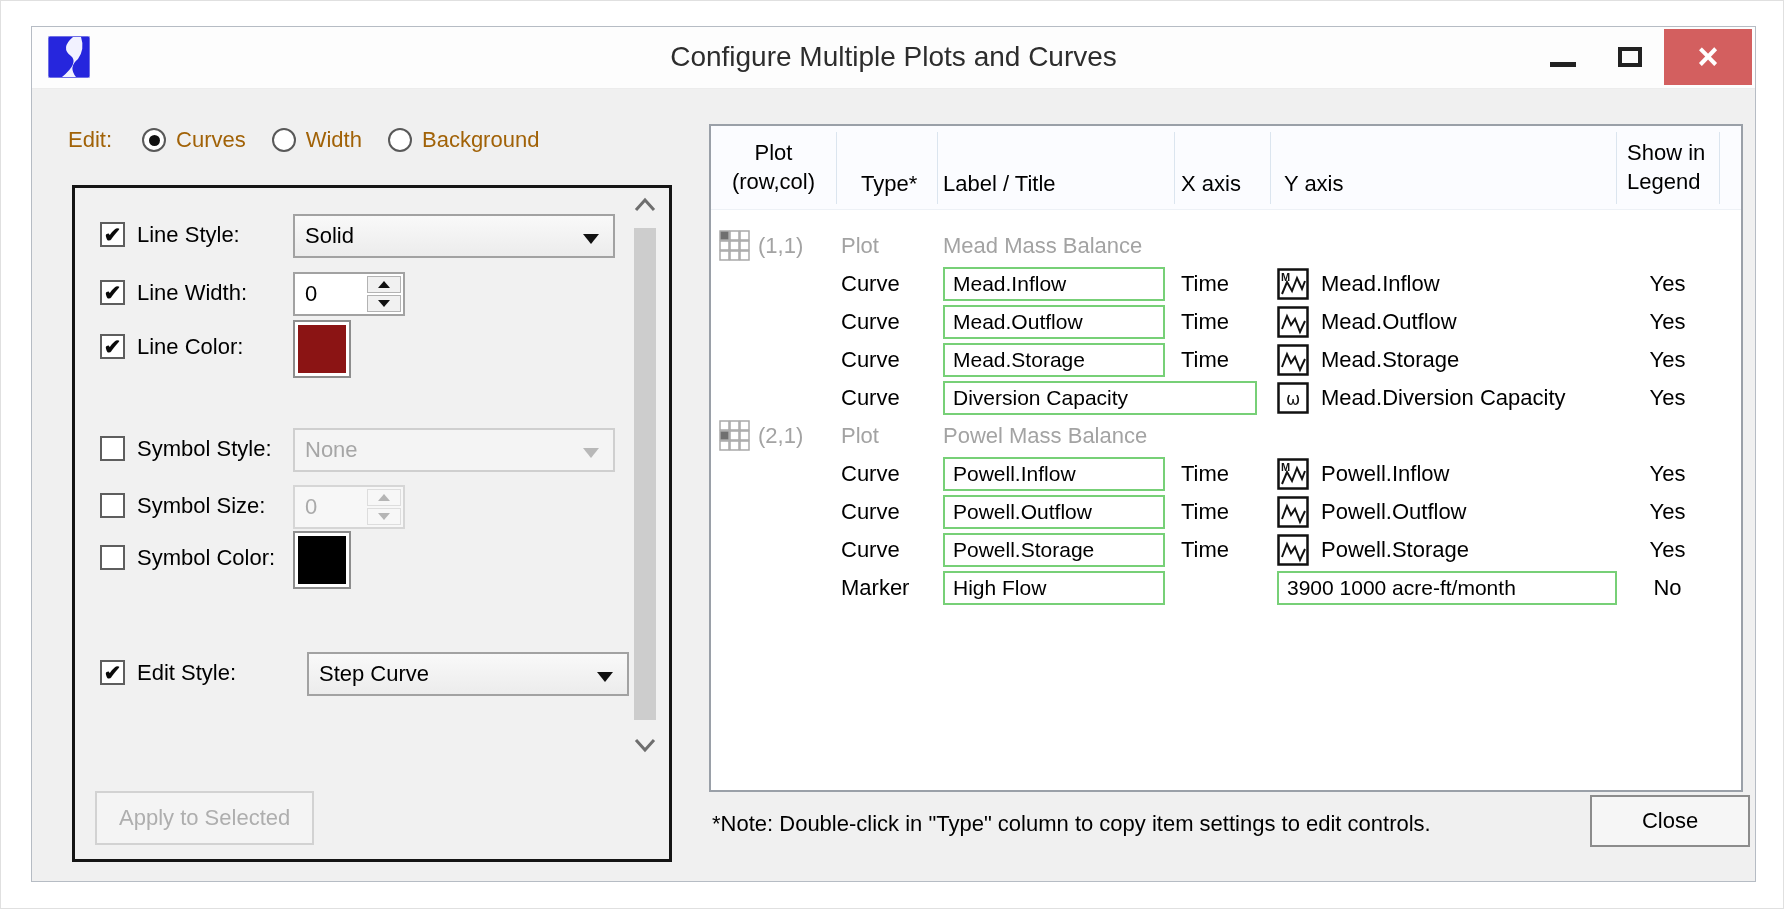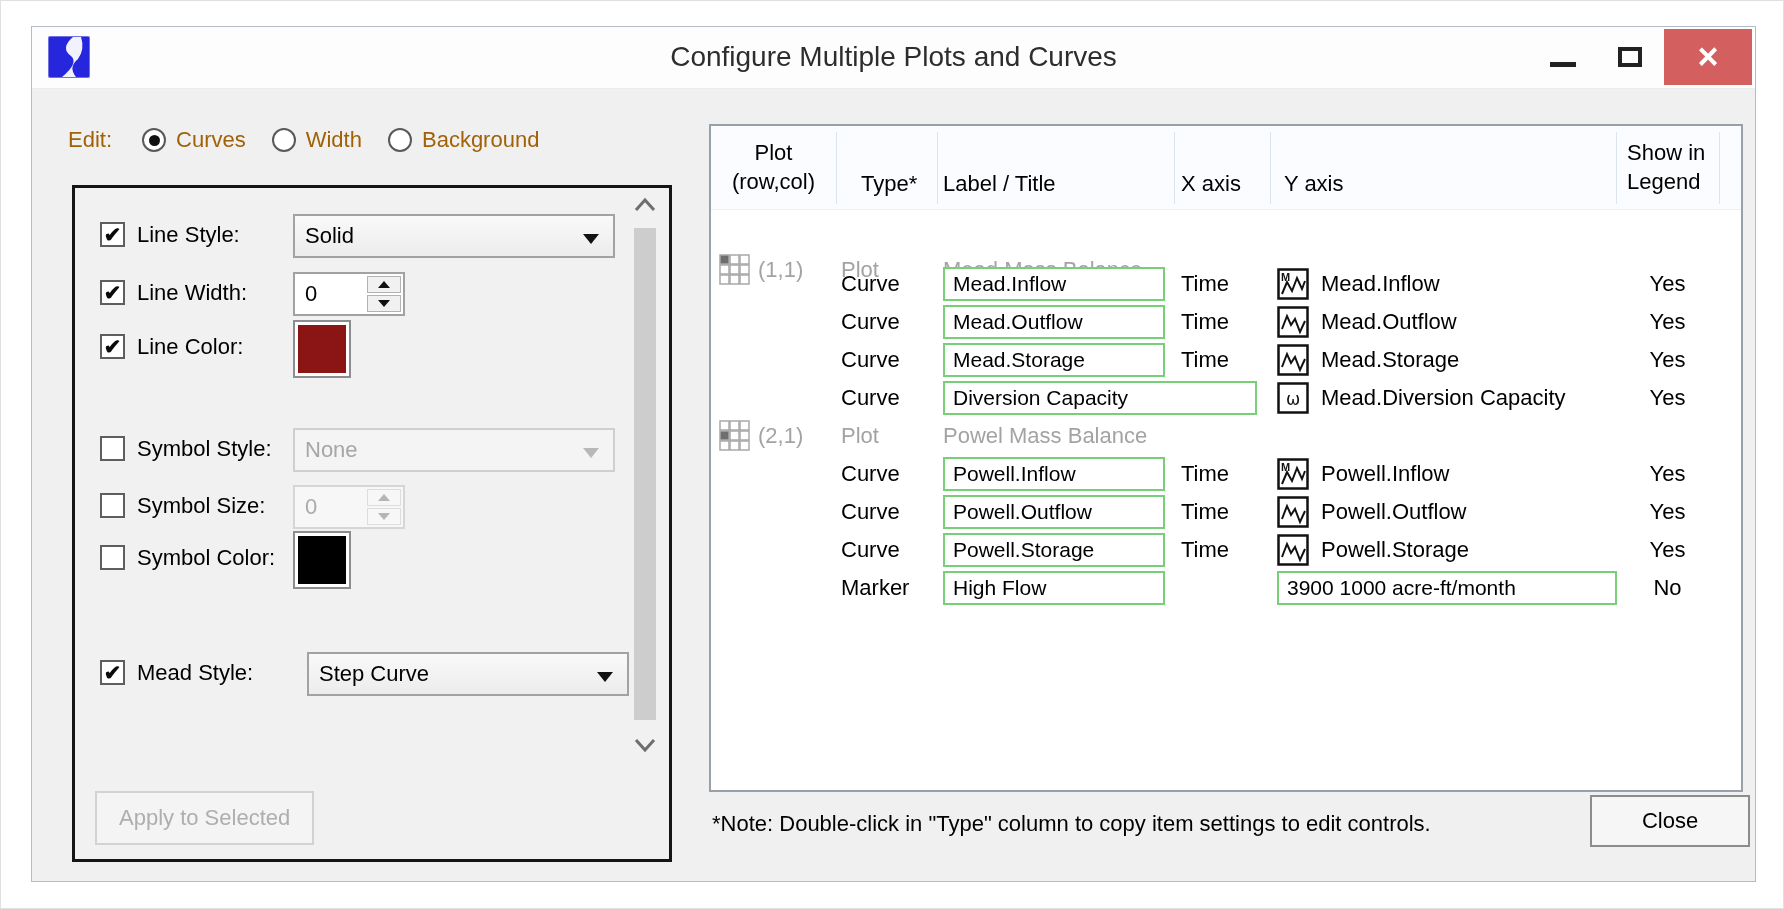--- a/index.html
+++ b/index.html
@@ -213,21 +213,21 @@
           </div>
           <div class="ctrl-row" style="top: 347px;">
             <div class="cb"></div>
             <div class="ctrl-label">Symbol Color:</div>
             <div class="sw" style="left: 218px;">
               <div class="fill" style="background: rgb(0, 0, 0);"></div>
             </div>
           </div>
           <div class="ctrl-row" style="top: 462px;">
             <div class="cb">✔</div>
-            <div class="ctrl-label">Mead Style:</div>
+            <div class="ctrl-label">Edit Style:</div>
             <div class="dd" style="left: 232px;">
               <div class="val">Step Curve</div>
               <div class="arr"></div>
             </div>
           </div>
         </div>
       <div class="vscroll">
         <span class="vchev up">
           <svg width="24" height="18" viewBox="0 0 24 18">
               <polyline points="3,14 12,4 21,14" fill="none" stroke="#6e6e6e" stroke-width="3"></polyline>
@@ -260,21 +260,21 @@
           <div>Legend</div>
         </div>
         <div class="hsep" style="left:125px;"></div>
         <div class="hsep" style="left:226px;"></div>
         <div class="hsep" style="left:463px;"></div>
         <div class="hsep" style="left:559px;"></div>
         <div class="hsep" style="left:905px;"></div>
         <div class="hsep" style="left:1008px;"></div>
       </div>
       <div id="tbody">
-          <div class="trow" style="top: 102px; margin-top: 24px;">
+          <div class="trow" style="top: 102px;">
             <div class="gridicon"><svg width="34" height="34" viewBox="0 0 34 34">
                 <rect x="2" y="2" width="9" height="9" fill="#6f6f6f" stroke="#a9a9a9" stroke-width="1.5"></rect>
                 <rect x="12" y="2" width="9" height="9" fill="#ffffff" stroke="#a9a9a9" stroke-width="1.5"></rect>
                 <rect x="22" y="2" width="9" height="9" fill="#ffffff" stroke="#a9a9a9" stroke-width="1.5"></rect>
                 <rect x="2" y="12" width="9" height="9" fill="#ffffff" stroke="#a9a9a9" stroke-width="1.5"></rect>
                 <rect x="12" y="12" width="9" height="9" fill="#ffffff" stroke="#a9a9a9" stroke-width="1.5"></rect>
                 <rect x="22" y="12" width="9" height="9" fill="#ffffff" stroke="#a9a9a9" stroke-width="1.5"></rect>
                 <rect x="2" y="22" width="9" height="9" fill="#ffffff" stroke="#a9a9a9" stroke-width="1.5"></rect>
                 <rect x="12" y="22" width="9" height="9" fill="#ffffff" stroke="#a9a9a9" stroke-width="1.5"></rect>
                 <rect x="22" y="22" width="9" height="9" fill="#ffffff" stroke="#a9a9a9" stroke-width="1.5"></rect>

